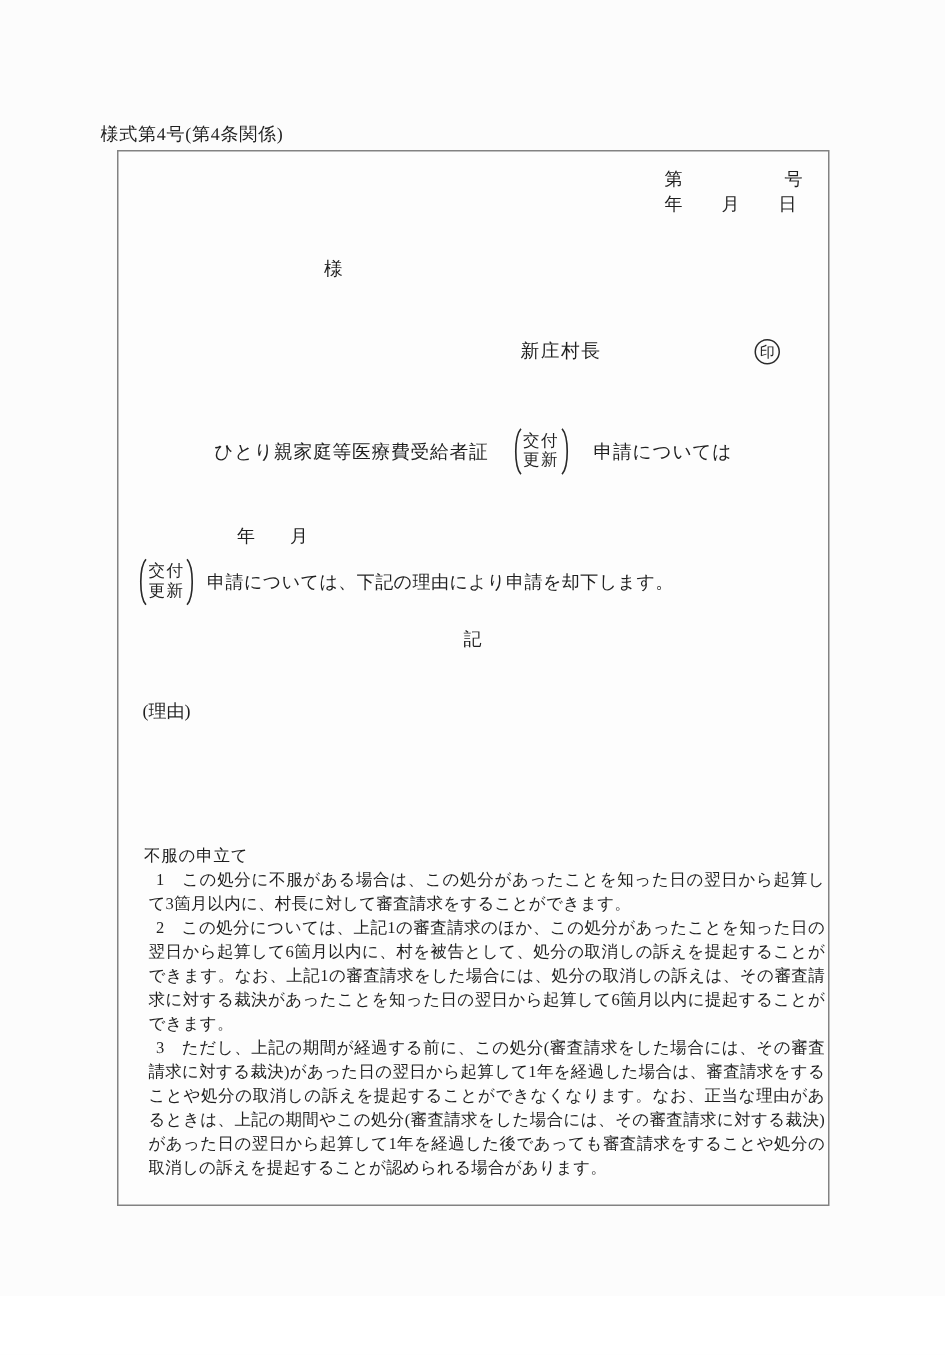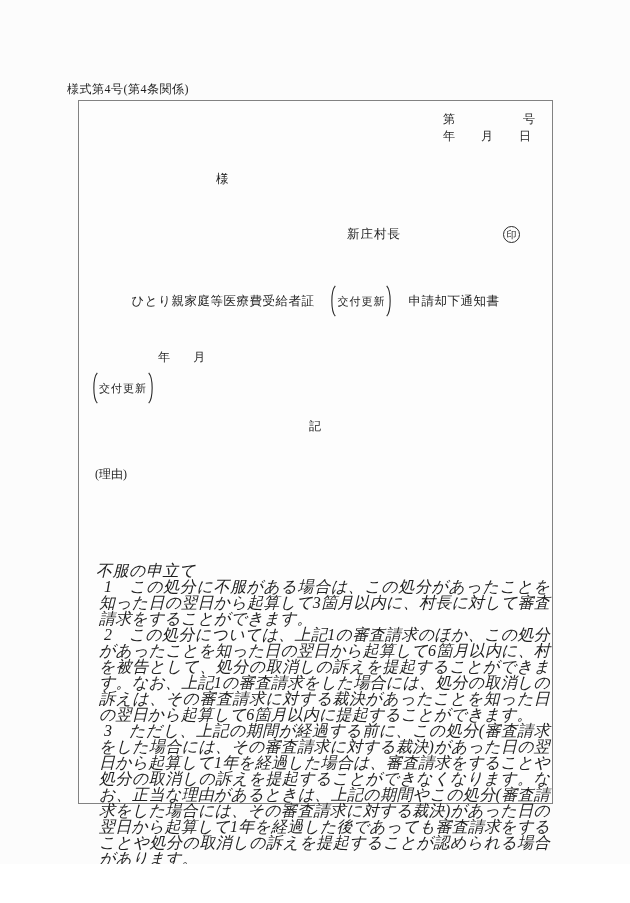--- a/index.html
+++ b/index.html
@@ -49,21 +49,21 @@
     font-size:10px;letter-spacing:0;
   }
   .title-row{
     position:absolute;left:0;top:184px;width:100%;
     display:flex;justify-content:center;align-items:center;gap:15px;
     font-size:12.5px;letter-spacing:0.5px;
   }
   .bracket-group{display:inline-flex;align-items:center;gap:1px;}
   .bracket-group svg{display:block;color:#2a2a2a;}
   .stack{
-    display:inline-flex;flex-direction:row;
+    display:inline-flex;flex-direction:column;
     font-size:11px;line-height:13px;letter-spacing:1px;text-align:center;
   }
   .body-line1{
     position:absolute;left:79px;top:248px;
     display:flex;align-items:baseline;
     font-size:12px;letter-spacing:0.3px;
   }
   .gap1{display:inline-block;width:23px;}
   .gap2{display:inline-block;width:24px;}
   .body-line2{
@@ -75,23 +75,22 @@
     position:absolute;left:0;top:317px;width:100%;
     text-align:center;font-size:12px;letter-spacing:1px;
   }
   .reason{
     position:absolute;left:16px;top:341px;
     font-size:12px;
     margin-top:24px;
   }
   .appeal{
     position:absolute;left:17px;top:462px;width:454px;
-    font-size:16px;line-height:16px;letter-spacing:0.15px;
+    font-size:11px;line-height:16px;letter-spacing:0.15px;
     text-align:justify;
-    font-style:italic;
   }
   .appeal-heading{letter-spacing:0.5px;}
   .appeal-item{padding-left:3px;text-indent:5px;}
 </style>
 </head>
 <body>
 
 <div class="page">
 
   <div class="form-label">様式第4号(第4条関係)</div>
@@ -129,21 +128,21 @@
         <span class="stack">
           <span>交付</span>
           <span>更新</span>
         </span>
         <span>
           <svg width="7" height="32" viewBox="0 0 7 32">
               <path d="M0.7 0.8 C 5.3 6, 5.3 26, 0.7 31.2" fill="none" stroke="currentColor" stroke-width="1.1"></path>
             </svg>
         </span>
       </span>
-      <span>申請却下通知書</span>
+      <span>申請については</span>
     </div>
 
     <div class="body-line1">
       <span>年</span>
       <span class="gap1"></span>
       <span>月</span>
       <span class="gap2"></span>
     </div>
 
     <div class="body-line2">
@@ -156,20 +155,21 @@
         <span class="stack">
           <span>交付</span>
           <span>更新</span>
         </span>
         <span>
           <svg width="7" height="32" viewBox="0 0 7 32">
               <path d="M0.7 0.8 C 5.3 6, 5.3 26, 0.7 31.2" fill="none" stroke="currentColor" stroke-width="1.1"></path>
             </svg>
         </span>
       </span>
+      <span>申請については、下記の理由により申請を却下します。</span>
     </div>
 
     <div class="ki">記</div>
 
     <div class="reason">(理由)</div>
 
     <div class="appeal">
       <div class="appeal-heading">不服の申立て</div>
       <div class="appeal-item">1　この処分に不服がある場合は、この処分があったことを知った日の翌日から起算して3箇月以内に、村長に対して審査請求をすることができます。</div>
       <div class="appeal-item">2　この処分については、上記1の審査請求のほか、この処分があったことを知った日の翌日から起算して6箇月以内に、村を被告として、処分の取消しの訴えを提起することができます。なお、上記1の審査請求をした場合には、処分の取消しの訴えは、その審査請求に対する裁決があったことを知った日の翌日から起算して6箇月以内に提起することができます。</div>

